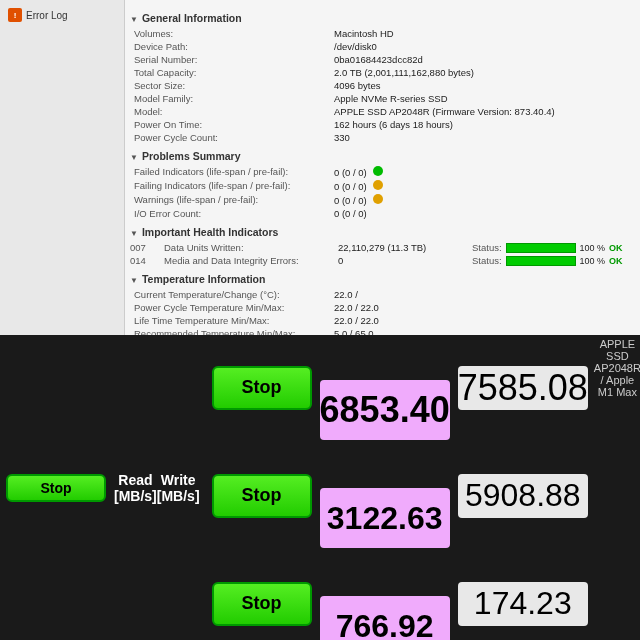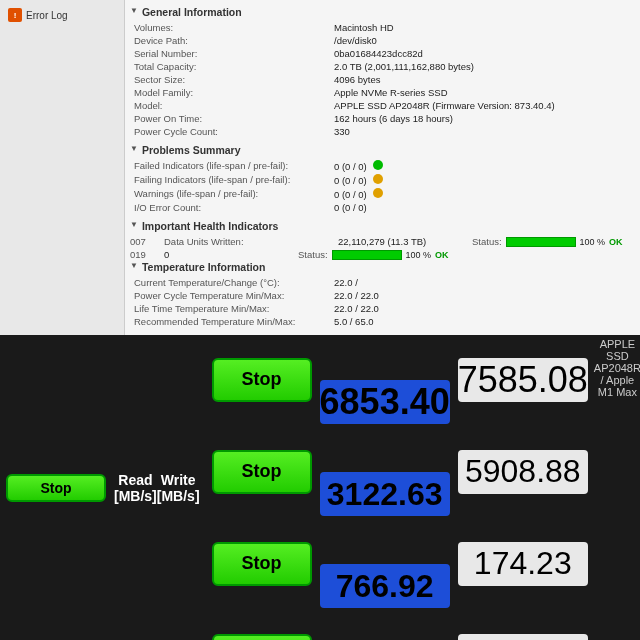--- a/index.html
+++ b/index.html
@@ -55,24 +55,24 @@
       background: #e05000;
       border-radius: 2px;
       display: flex; align-items: center; justify-content: center;
       color: #fff; font-size: 8px; font-weight: bold;
     }
 
     .section-header {
       font-size: 10.5px;
       font-weight: bold;
       color: #333;
-      margin-top: 0;
+      margin-top: 6px;
       margin-bottom: 3px;
       display: flex;
-      align-items: flex-start;
+      align-items: flex-end;
       gap: 4px;
     }
 
     .section-header::before {
       content: '▼';
       font-size: 8px;
       color: #555;
     }
 
     .info-table {
@@ -150,22 +150,22 @@
       justify-content: center;
       flex-shrink: 0;
     }
 
     .bench-value-read {
       flex: 1;
       text-align: center;
       font-size: 32px;
       font-weight: bold;
       color: #000;
-      background: #1d4ed8;
-      height: 44px;
+      background: #f0abfc;
+      height: 60px;
       display: flex;
       align-items: center;
       justify-content: center;
       border-radius: 4px;
       margin-top: 45px;
     }
 
     .bench-value-write {
       flex: 1;
       text-align: center;
@@ -302,21 +302,22 @@
         <div style="display: flex; align-items: center; gap: 4px; font-size: 9.5px; padding: 1px 0px;">
     <span style="color:#555;width:30px">007</span>
     <span style="color:#555;width:170px">Data Units Written:</span>
     <span style="width:130px">22,110,279 (11.3 TB)</span>
     <span style="color:#555;">Status:</span>
     <span style="display:inline-block;width:70px;height:10px;background:#00cc00;border:1px solid #009900;"></span>
     <span style="color:#222;font-size:9px;">100 %</span>
     <span style="color:#009900;font-weight:bold;font-size:9px;">OK</span>
   </div>
         <div style="display: flex; align-items: center; gap: 4px; font-size: 9.5px; padding: 1px 0px;">
-    <span style="color:#555;width:30px">019</span>
+    <span style="color:#555;width:30px">014</span>
+    <span style="color:#555;width:170px">Media and Data Integrity Errors:</span>
     <span style="width:130px">0</span>
     <span style="color:#555;">Status:</span>
     <span style="display:inline-block;width:70px;height:10px;background:#00cc00;border:1px solid #009900;"></span>
     <span style="color:#222;font-size:9px;">100 %</span>
     <span style="color:#009900;font-weight:bold;font-size:9px;">OK</span>
   </div>
       </div>
 
     <div class="section-header">
       <span>Temperature Information</span>

